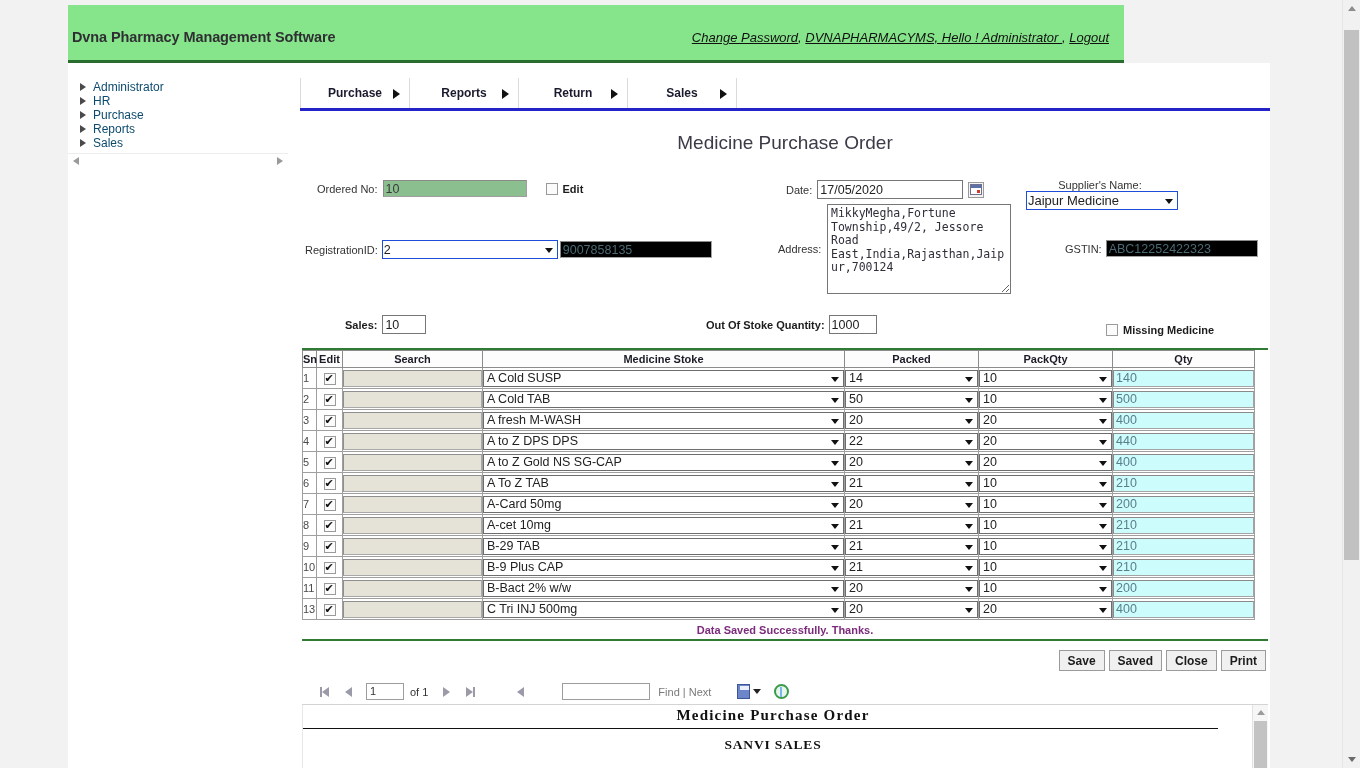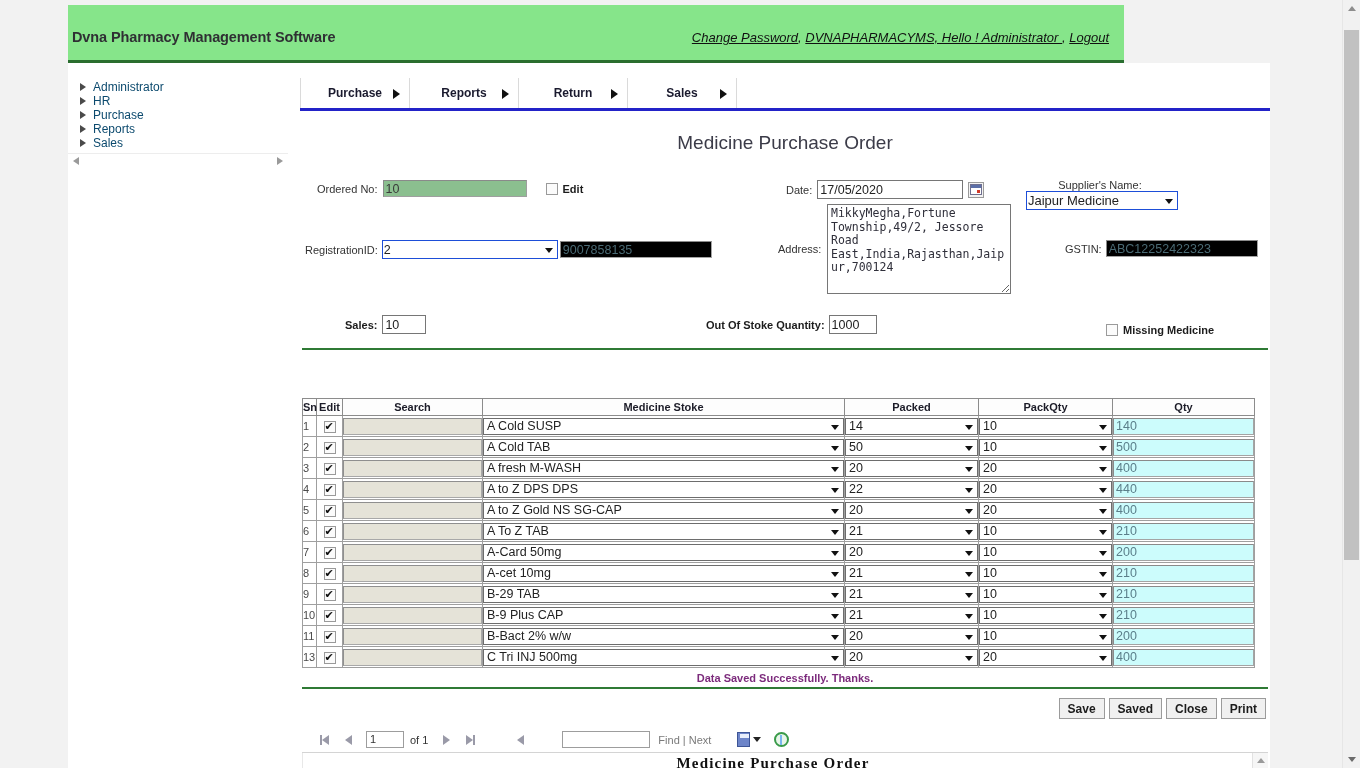--- a/index.html
+++ b/index.html
@@ -207,21 +207,21 @@
   }
   .cbx.checked:after {
     content: "✔"; position: absolute; left: 0px; top: -3px;
     font-size: 11px; color: #111; line-height: 14px;
   }
 
   
   .gridwrap { padding: 0 2px; }
   table.grid {
     border-collapse: collapse; width: 830px;
-    background: #14532d; table-layout: fixed; margin-top: 48px;
+    background: #14532d; table-layout: fixed;
   }
   table.grid th {
     border: 1px solid #8c8c8c; background: #fdfdfd;
     font-size: 11px; font-weight: bold; color: #1c1c28;
     height: 16px; padding: 0; text-align: center;
   }
   table.grid td {
     border: 1px solid #9f9f9f; padding: 0; height: 20px;
     background: #fff; vertical-align: middle;
   }

